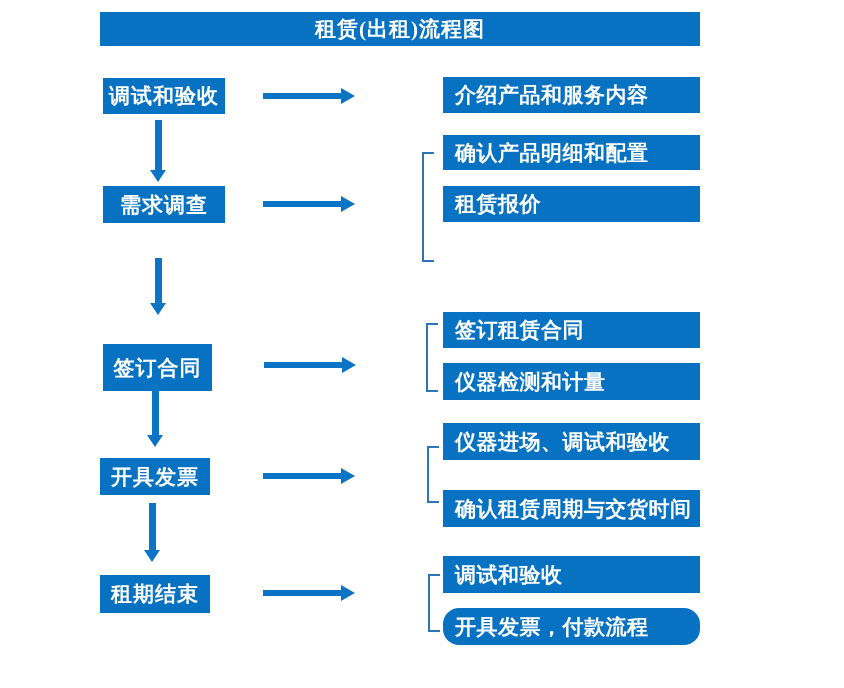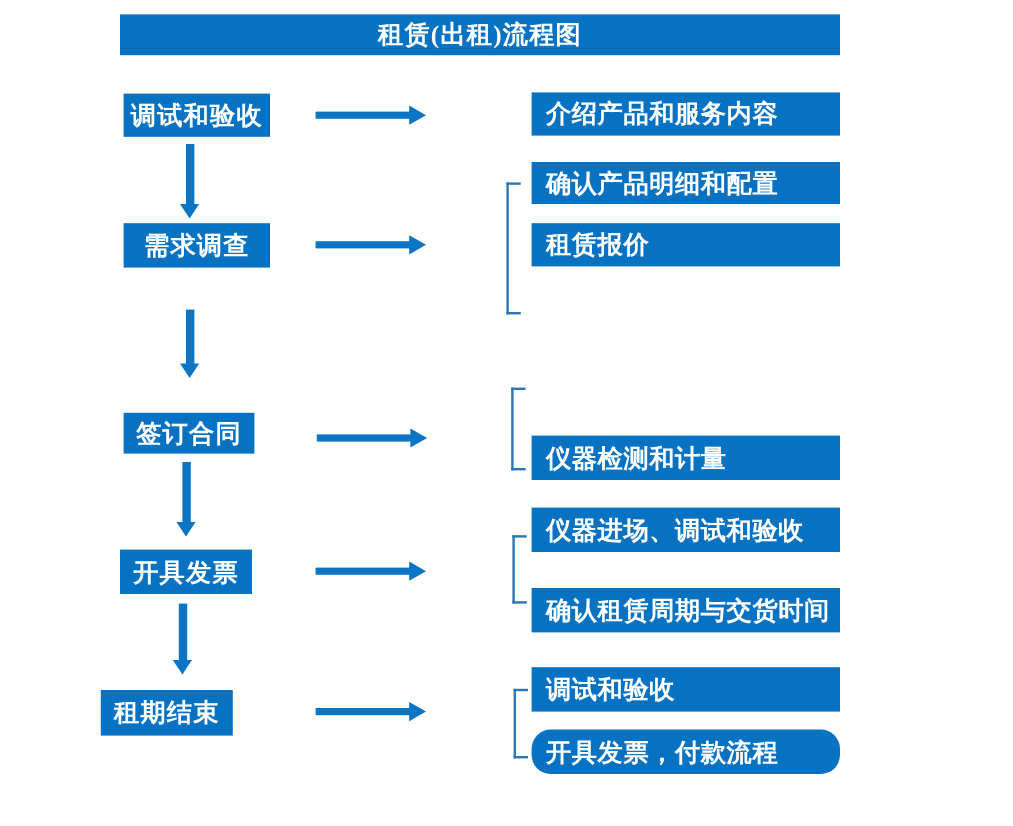--- a/index.html
+++ b/index.html
@@ -89,27 +89,28 @@
 <body>
 
 <div class="canvas">
 
   <div class="title-bar">
     <span>租赁(出租)流程图</span>
   </div>
 
   <div class="step-box" style="left:103px; top:78px;  width:122px; height:36px;">调试和验收</div>
   <div class="step-box" style="left:103px; top:186px; width:122px; height:37px;">需求调查</div>
-  <div class="step-box" style="left:103px; top:344px; width:109px; height:34px;">签订合同</div>
+  <div class="step-box" style="left:103px; top:344px; width:109px; height:47px;">签订合同</div>
   <div class="step-box" style="left:100px; top:458px; width:110px; height:37px;">开具发票</div>
-  <div class="step-box" style="left:84px; top:575px; width:110px; height:38px;text-align:center;">租期结束</div>
+  <div class="step-box" style="left:100px; top:575px; width:110px; height:38px;text-align:center;">租期结束</div>
 
   <div class="detail-box" style="top:77px;  height:36px;">介绍产品和服务内容</div>
   <div class="detail-box" style="top:186px; height:36px;">租赁报价</div>
   <div class="detail-box" style="top:135px; height:35px;">确认产品明细和配置</div>
+  <div class="detail-box" style="top:312px; height:36px;">签订租赁合同</div>
   <div class="detail-box" style="top:363px; height:37px;">仪器检测和计量</div>
   <div class="detail-box" style="top:423px; height:37px;font-family:Liberation Mono, monospace;">仪器进场、调试和验收</div>
   <div class="detail-box" style="top:490px; height:37px;">确认租赁周期与交货时间</div>
   <div class="detail-box" style="top:556px; height:37px;">调试和验收</div>
   <div class="detail-box" style="top:608px; height:37px;border-radius:16px;">开具发票，付款流程</div>
 
   <div class="h-arrow" style="left:263px; top:88px;">
     <div class="shaft"></div>
     <div class="head"></div>
   </div>

